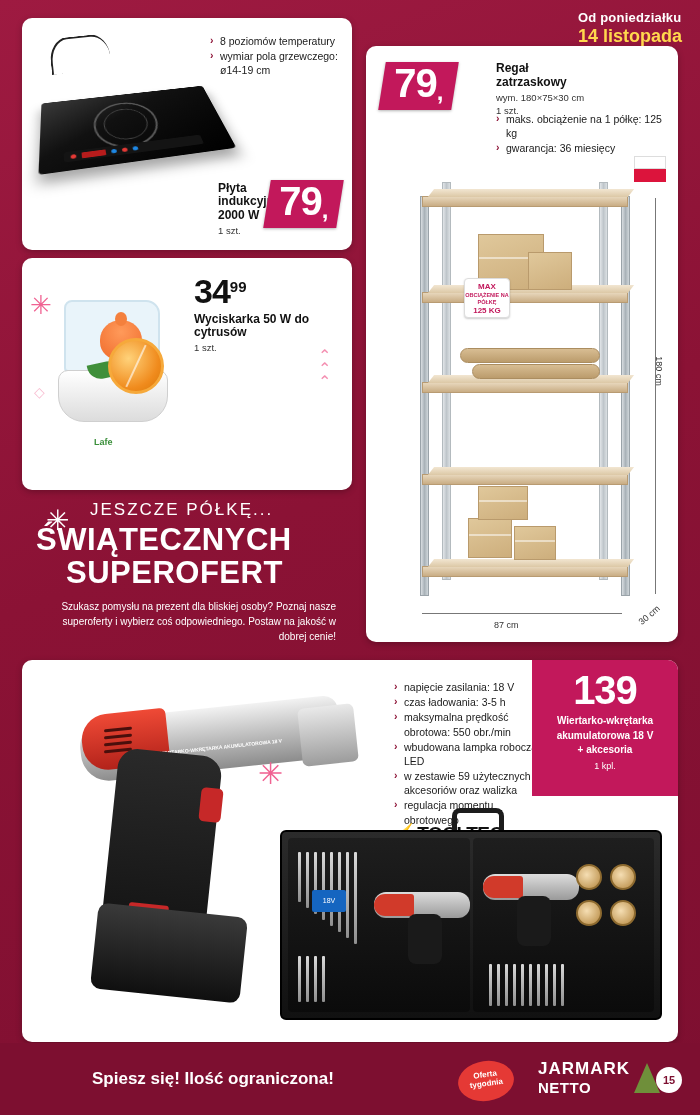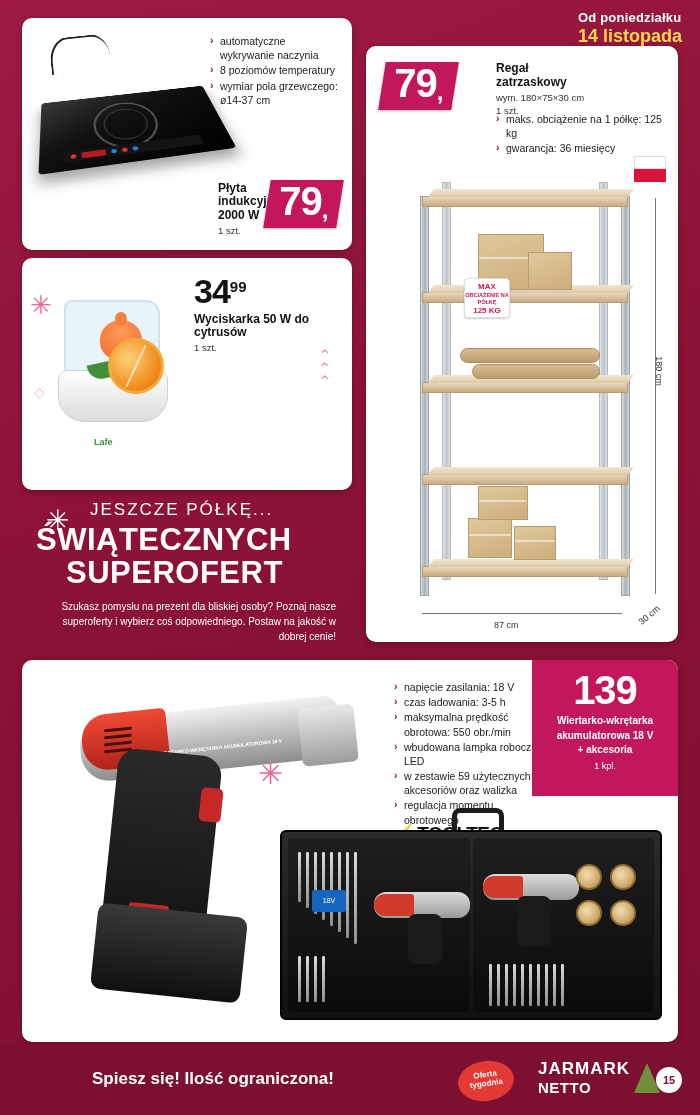--- a/index.html
+++ b/index.html
@@ -363,23 +363,22 @@
           <span class="disp"></span>
           <span class="led b"></span>
           <span class="led"></span>
           <span class="led b"></span>
         </div>
       </div>
     </div>
 
     <div class="spec">
       <div class="bullets">
-        <div>automatyczne wykrywanie naczynia</div>
         <div>8 poziomów temperatury</div>
-        <div>wymiar pola grzewczego: ø14-37 cm</div>
+        <div>wymiar pola grzewczego: ø14-19 cm</div>
       </div>
     </div>
 
     <div style="position:absolute; left:196px; bottom:14px; width:58px; text-align:left;">
       <div class="prod-name">Płyta</div>
       <div class="prod-name">indukcyjna</div>
       <div class="prod-name">2000 W</div>
       <div class="prod-unit">1 szt.</div>
     </div>
 

